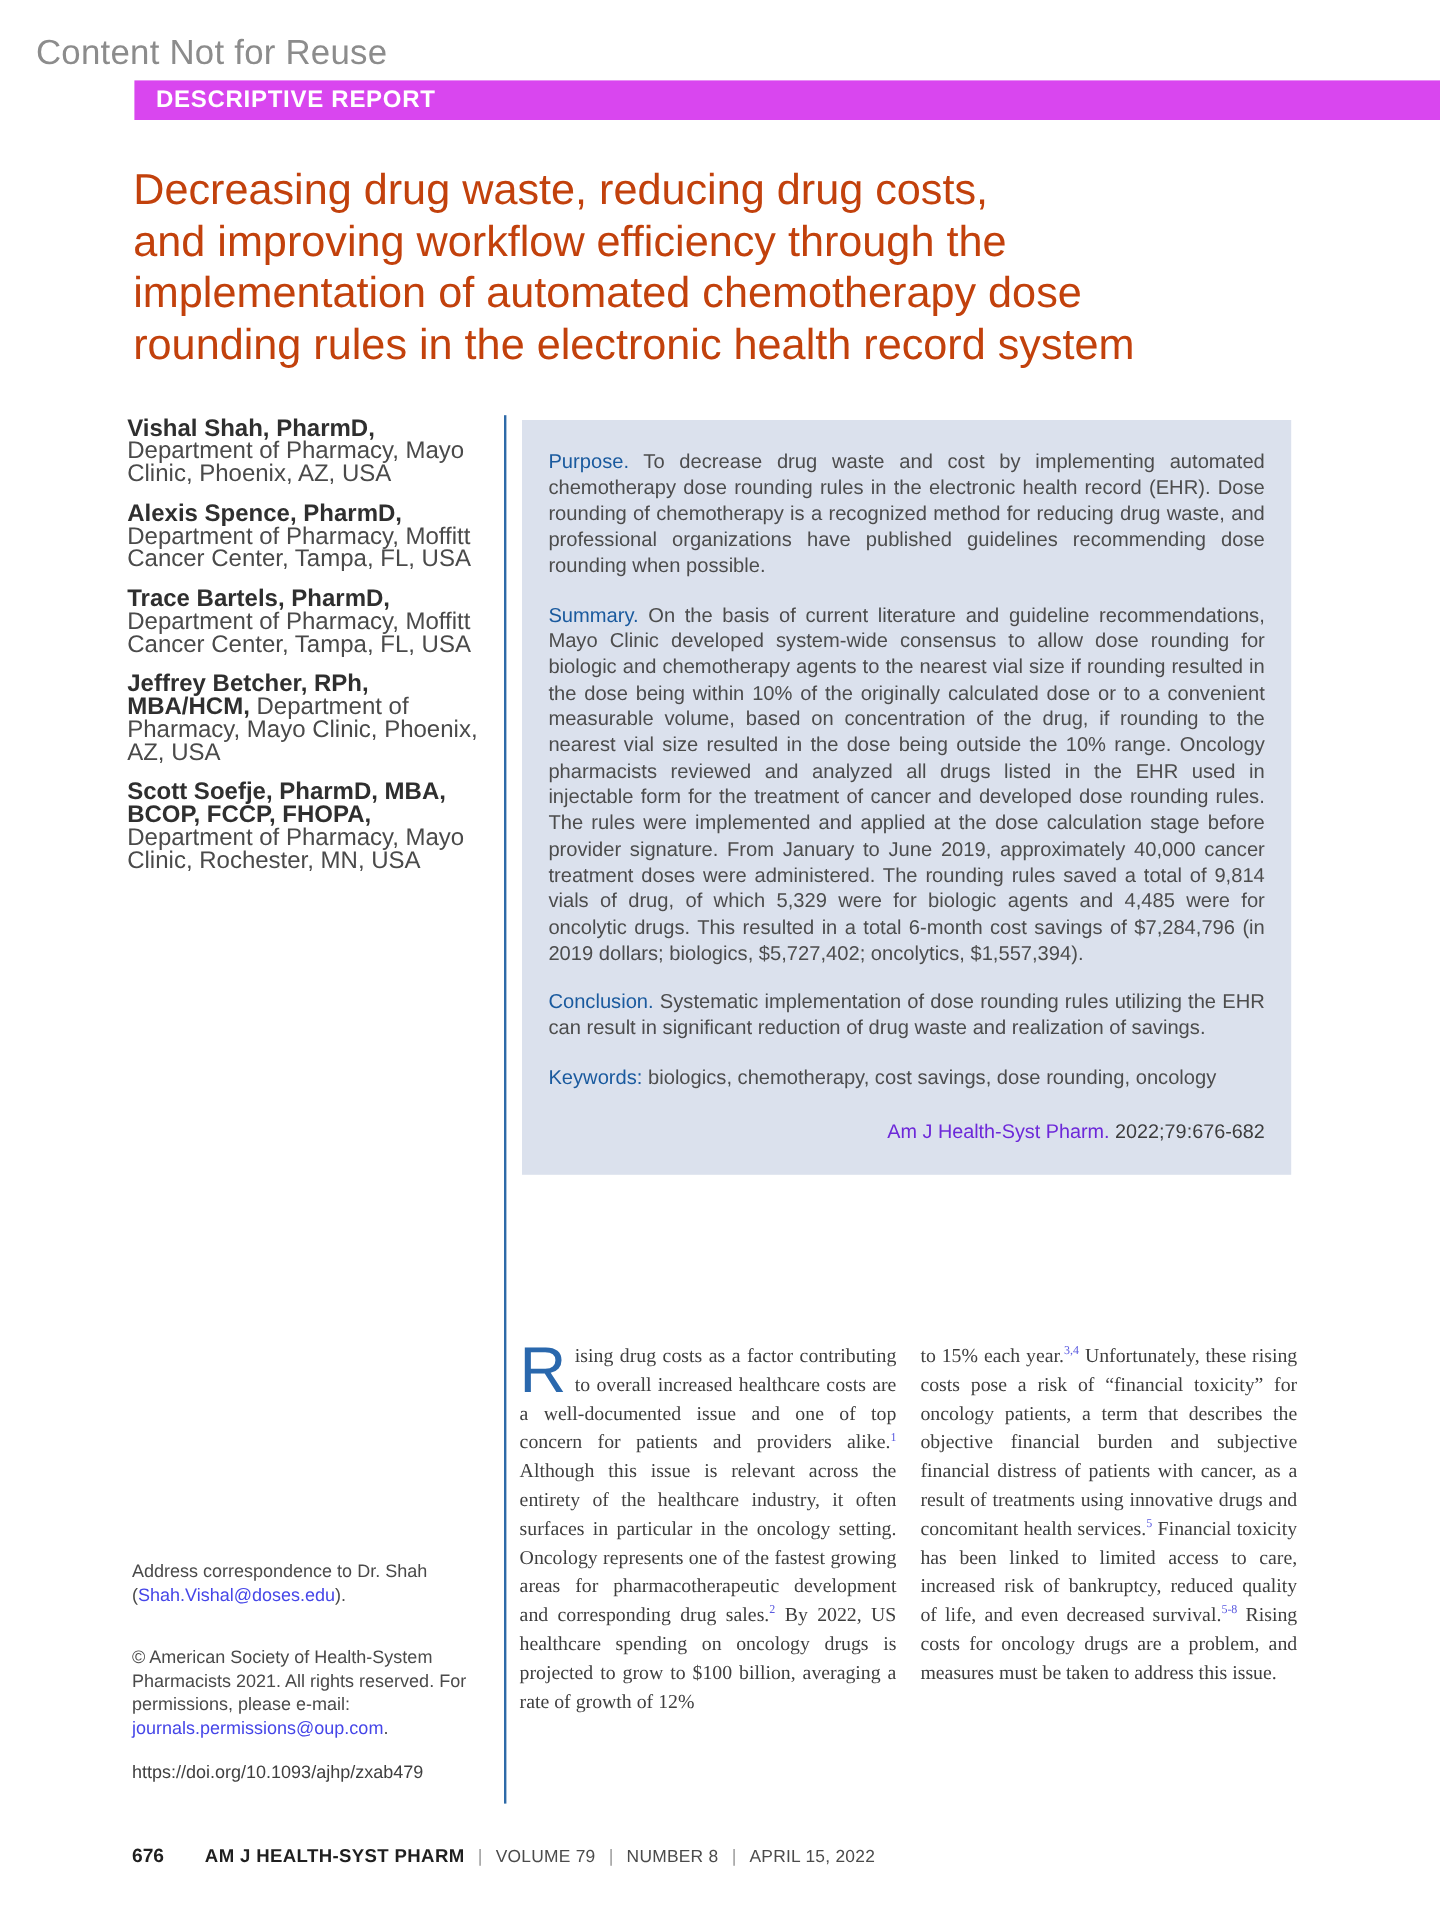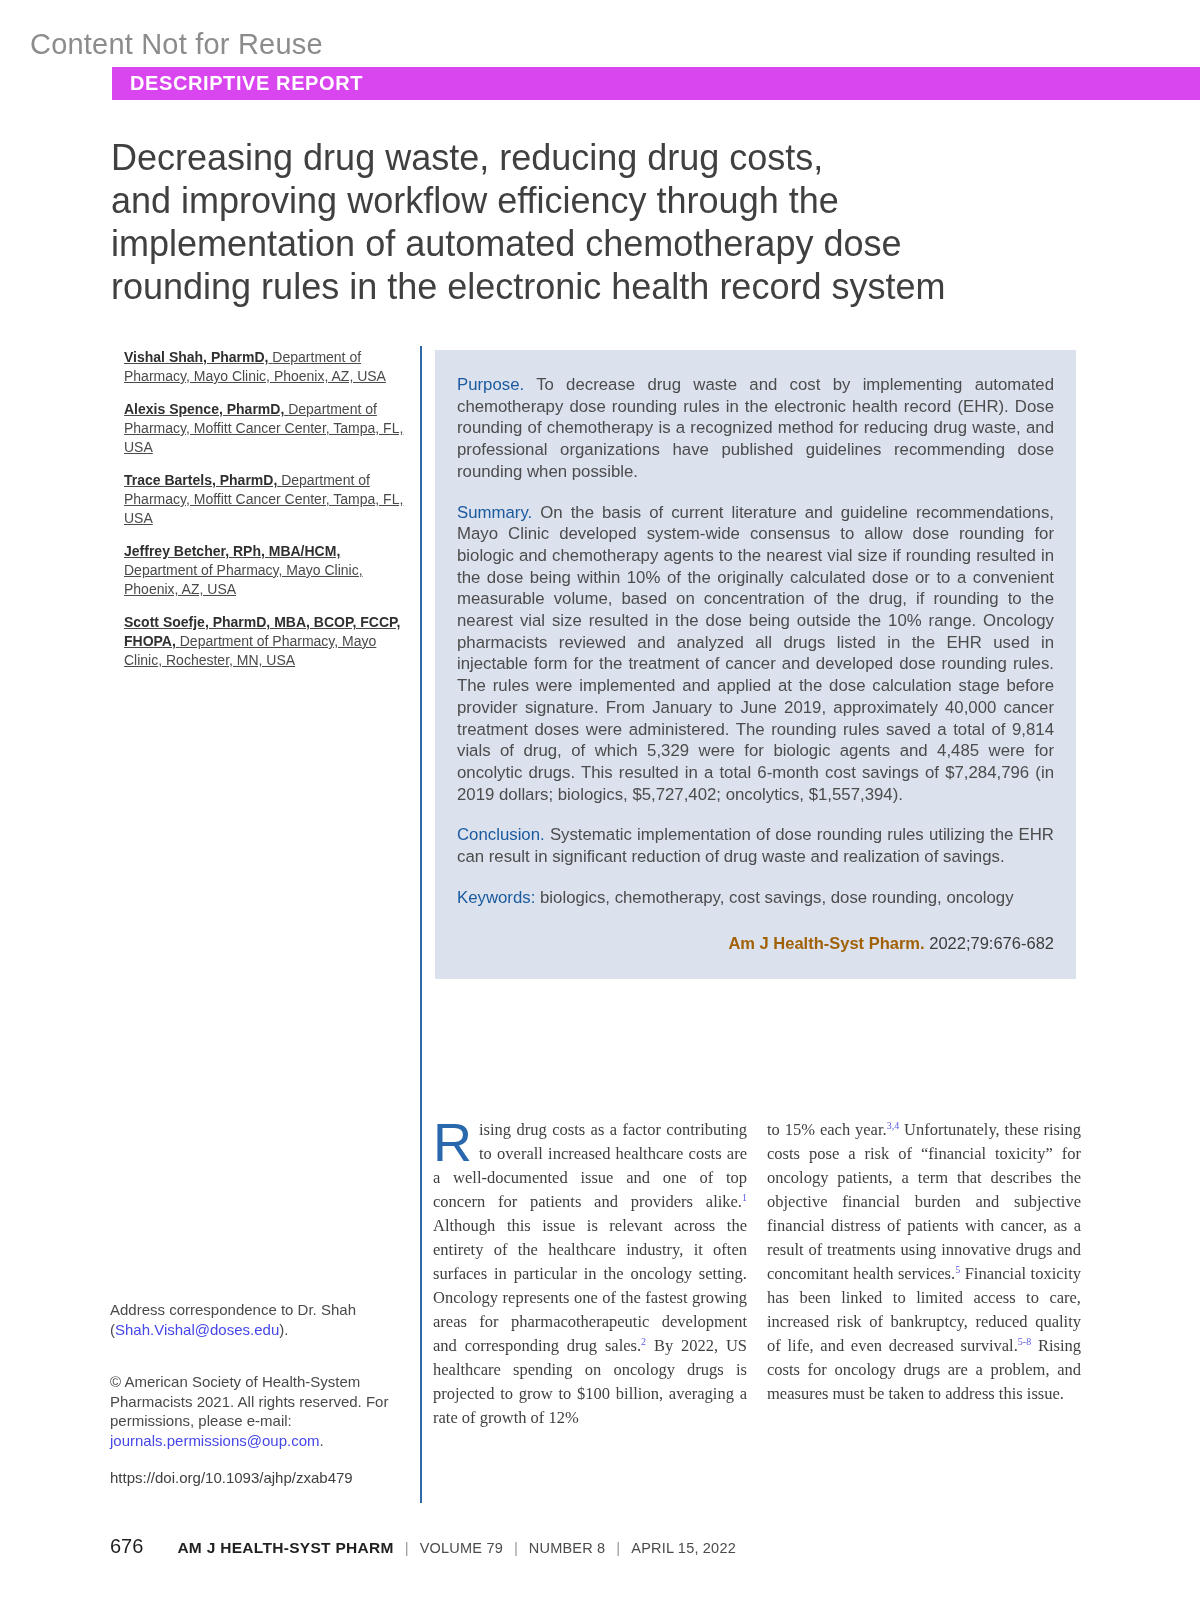--- a/index.html
+++ b/index.html
@@ -16,48 +16,48 @@
   .banner {
     position:absolute; left:112px; right:0; top:67px; height:33px;
     background:#d946ef; display:flex; align-items:center;
   }
   .banner-label {
     color:#ffffff; font-weight:bold; font-size:20px;
     letter-spacing:0.6px; padding-left:18px;
   }
   .title {
     position:absolute; left:111px; top:136px; width:940px;
-    font-size:36px; line-height:43px; color:#404040;
+    font-size:36px; line-height:43px; color:#c2410c;
     white-space:pre-line; font-weight:normal;
   }
   .vrule {
     position:absolute; left:420px; top:346px; width:2px; height:1157px;
     background:#2e6aa8;
   }
   .authors {
-    position:absolute; left:124px; top:348px; width:292px;
-    font-size:14px; line-height:19px; color:#4a4a4a;text-decoration:underline;
+    position:absolute; left:106px; top:348px; width:292px;
+    font-size:20px; line-height:19px; color:#4a4a4a;
   }
   .author-entry { margin-bottom:14px; }
   .author-entry b { color:#2f2f2f; }
   .abstract {
     position:absolute; left:435px; top:350px; width:641px;
     background:#dbe1ed; padding:24px 22px 26px 22px;
     color:#4c4c4c;
   }
   .abs-par {
     font-size:16.8px; line-height:21.7px; text-align:justify;
     margin-bottom:19px;
   }
   .abs-par:last-of-type { margin-bottom:0; }
   .abs-label { color:#1a5a9e; font-weight:normal; }
   .citation {
     margin-top:26px; text-align:right; font-size:16.5px; color:#3c3c3c;
   }
-  .cit-journal { font-weight:bold; color:#a16207; }
+  .cit-journal { font-weight:normal; color:#6d28d9; }
   .body-cols {
     position:absolute; left:433px; top:1118px; width:648px;
     display:flex; gap:20px;
     font-family:"Liberation Serif", serif;
   }
   .body-col { width:314px; }
   .body-par {
     font-size:16.5px; line-height:24px; color:#3f3f3f; text-align:justify;
   }
   .dropcap {
@@ -74,21 +74,21 @@
     font-size:15px; line-height:19.5px; color:#4a4a4a;
   }
   .correspondence { top:1300px; }
   .copyright { top:1372px; }
   .copyright .seg-link { overflow-wrap:anywhere; }
   .doi { top:1468px; color:#3f3f3f; width:320px; }
   .footer {
     position:absolute; left:110px; top:1515px;
     display:flex; align-items:baseline; color:#222222;
   }
-  .page-num { font-weight:normal; font-size:20px; color:#1f1f1f; }
+  .page-num { font-weight:bold; font-size:16px; color:#1f1f1f; }
   .fj {
     font-weight:bold; font-size:15.5px; color:#1f1f1f;
     letter-spacing:0.3px; margin-left:34px;margin-top:24px;
   }
   .fsep { color:#9a9a9a; font-size:15px; padding:0 11px; }
   .fitem { font-size:14.5px; color:#4b4b4b; letter-spacing:0.2px; }
 </style>
 </head>
 <body>
 

